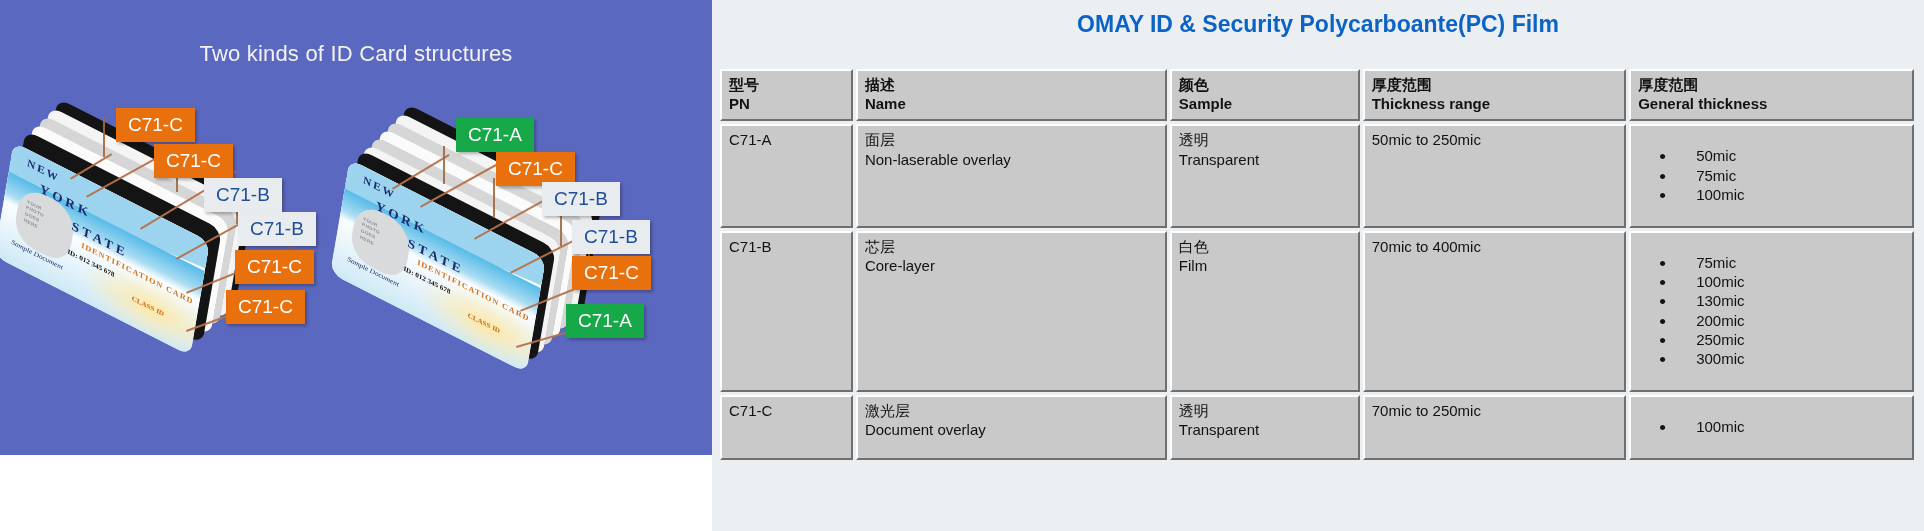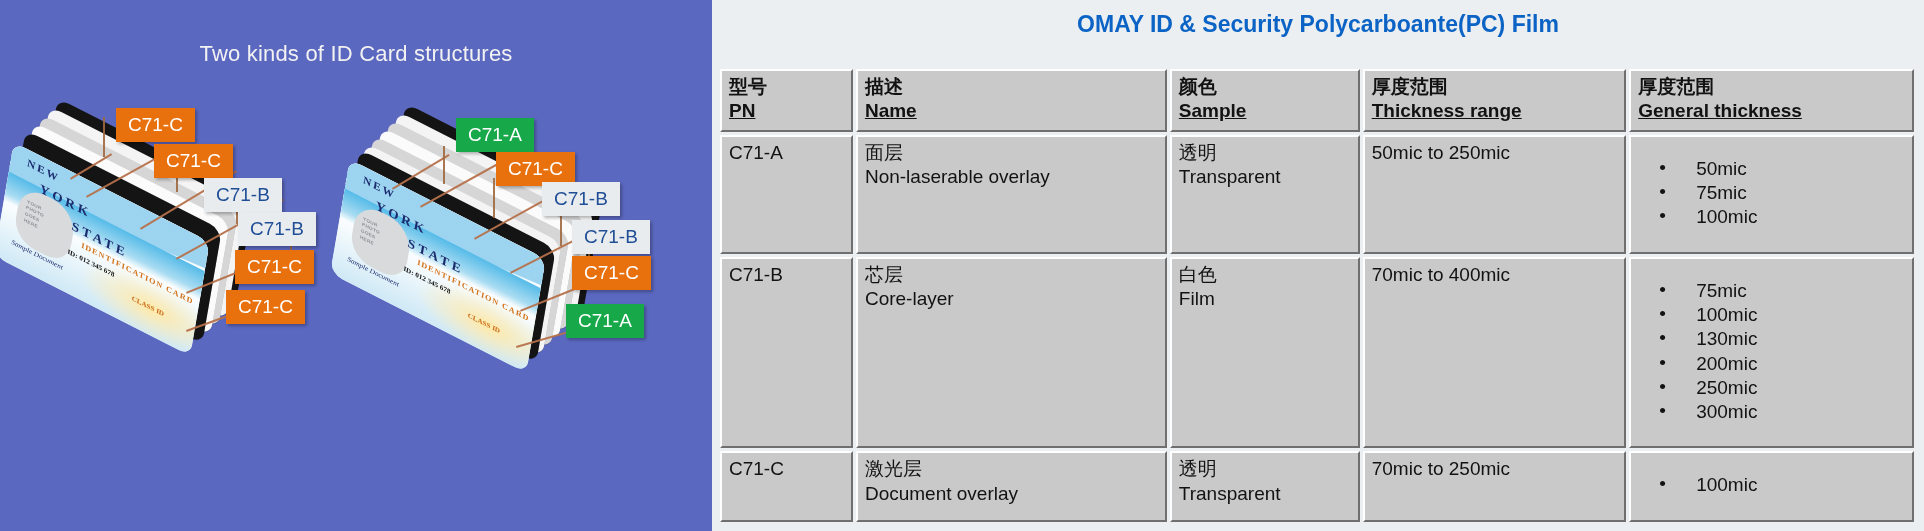--- a/index.html
+++ b/index.html
@@ -7,21 +7,21 @@
     width: 1924px; height: 531px;
     overflow: hidden;
     background: #ffffff;
     font-family: "Liberation Sans", sans-serif;
   }
   #root { position: relative; width: 1924px; height: 531px; display: flex; }
 
   
   .left-panel {
     position: relative;
-    width: 712px; height: 531px;
+    width: 712px; height: 455px;
     background: #5b68c0;
     flex: 0 0 712px;
     overflow: hidden;
   }
   .left-title {
     position: absolute;
     top: 41px; left: 0; width: 712px;
     text-align: center;
     color: #f2f2f2;
     font-size: 22px;
@@ -142,27 +142,27 @@
     width: 1200px;
     table-layout: fixed;
   }
   table.spec td, table.spec th {
     background: #c9c9c9;
     border: 2px solid;
     border-color: #ffffff #6f6f6f #6f6f6f #ffffff;
     vertical-align: top;
     padding: 4px 5px 6px 7px;
     text-align: left;
-    font-size: 19px;
+    font-size: 15px;
     color: #121212;
     line-height: 1.28;
   }
   table.spec th { font-weight: bold; }
   table.spec th .cn, table.spec td .cn { display: block; }
-  table.spec th .en { display: block; text-decoration: underline; }
+  table.spec th .en { display: block; }
   .col-pn   { width: 112px; }
   .col-name { width: 262px; }
   .col-col  { width: 160px; }
   .col-tr   { width: 222px; }
   .col-gt   { width: 240px; }
   ul.bullets { list-style: none; margin: 16px; padding: 0; }
   ul.bullets li { position: relative; padding-left: 42px; line-height: 1.28; }
   ul.bullets li:before {
     content: "\2022";
     position: absolute; left: 5px; top: -1px;

